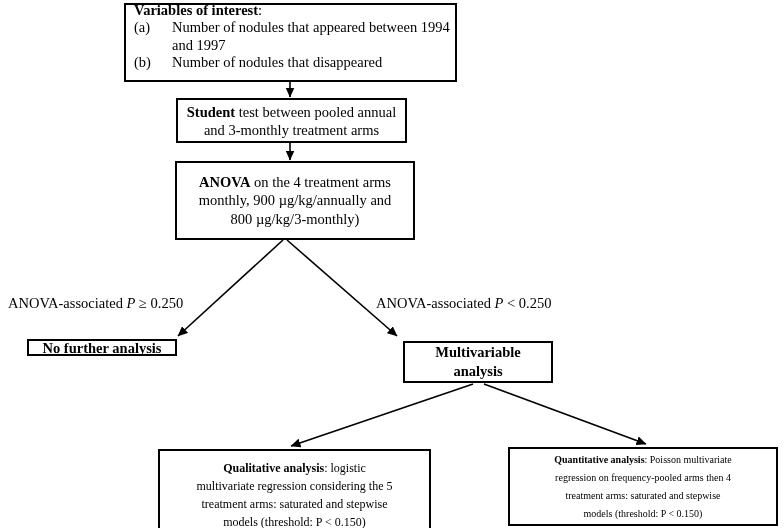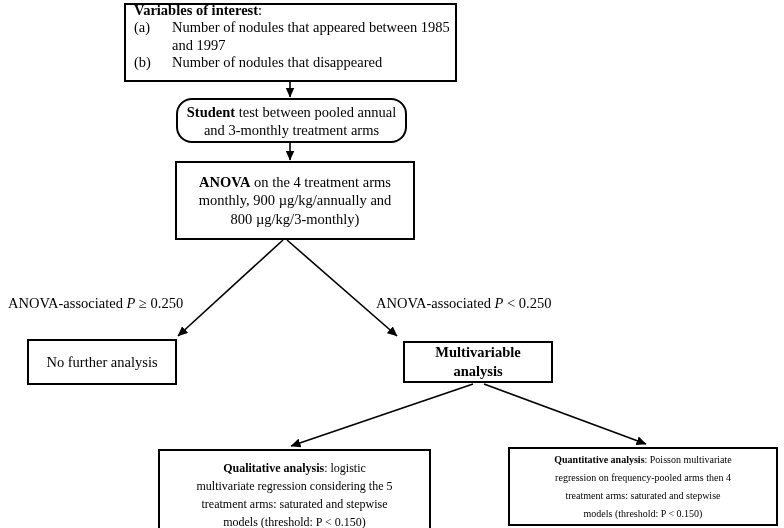--- a/index.html
+++ b/index.html
@@ -19,23 +19,23 @@
     background:#ffffff;
     display:flex;flex-direction:column;justify-content:center;
     font-size:14.5px;
     line-height:18px;
   }
   .box.center{align-items:center;text-align:center;}
   .line{white-space:nowrap;}
   .b{font-weight:bold;}
   .i{font-style:italic;}
   #box-variables{left:124px;top:3px;width:333px;height:79px;padding:4px 6px 16px 8px;line-height:17.5px;}
-  #box-student{left:176px;top:98px;width:231px;height:45px;border-radius:16px;}
+  #box-student{left:176px;top:98px;width:231px;height:45px;}
   #box-anova{left:175px;top:161px;width:240px;height:79px;line-height:18.5px;}
-  #box-nofurther{left:27px;top:339px;width:150px;height:46px;font-weight:normal;}
+  #box-nofurther{left:27px;top:339px;width:150px;height:17px;font-weight:bold;}
   #box-multivariable{left:403px;top:341px;width:150px;height:42px;font-weight:bold;line-height:19px;}
   #box-qualitative{left:158px;top:449px;width:273px;height:91px;font-size:12px;}
   #box-quantitative{left:508px;top:447px;width:270px;height:79px;font-size:10px;}
   .item{display:flex;}
   .item-label{width:38px;flex:0 0 38px;}
   .edge-label{position:absolute;font-size:14.5px;white-space:nowrap;}
   #label-left{left:8px;top:295px;}
   #label-right{left:376px;top:295px;}
 </style>
 </head>
@@ -55,21 +55,21 @@
     <line x1="287" y1="240" x2="397" y2="336" stroke="#000000" stroke-width="1.6" marker-end="url(#ah)"></line>
     <line x1="473" y1="384" x2="291" y2="446" stroke="#000000" stroke-width="1.6" marker-end="url(#ah)"></line>
     <line x1="484" y1="384" x2="646" y2="444" stroke="#000000" stroke-width="1.6" marker-end="url(#ah)"></line>
   </svg>
 
   <div class="box" id="box-variables">
     <div class="line"><span class="b">Variables of interest</span><span>:</span></div>
     <div class="item">
       <span class="item-label">(a)</span>
       <span class="item-text">
-        <div class="line">Number of nodules that appeared between 1985</div>
+        <div class="line">Number of nodules that appeared between 1994</div>
         <div class="line">and 1997</div>
       </span>
     </div>
     <div class="item">
       <span class="item-label">(b)</span>
       <span class="item-text">
         <div class="line">Number of nodules that disappeared</div>
       </span>
     </div>
   </div>

